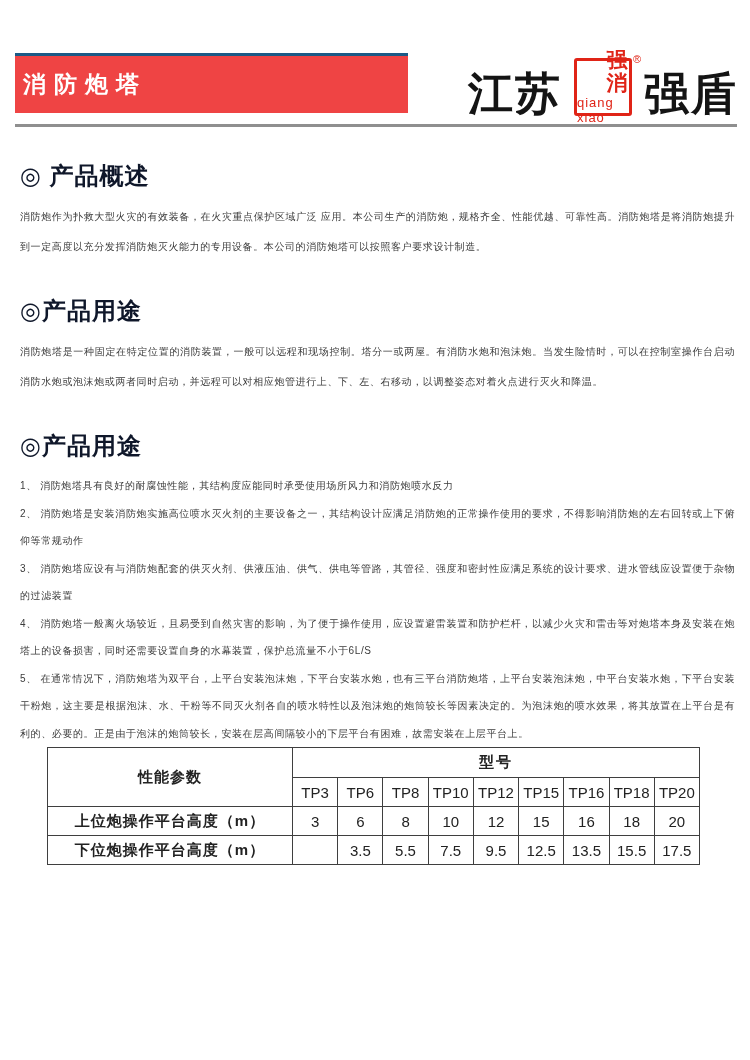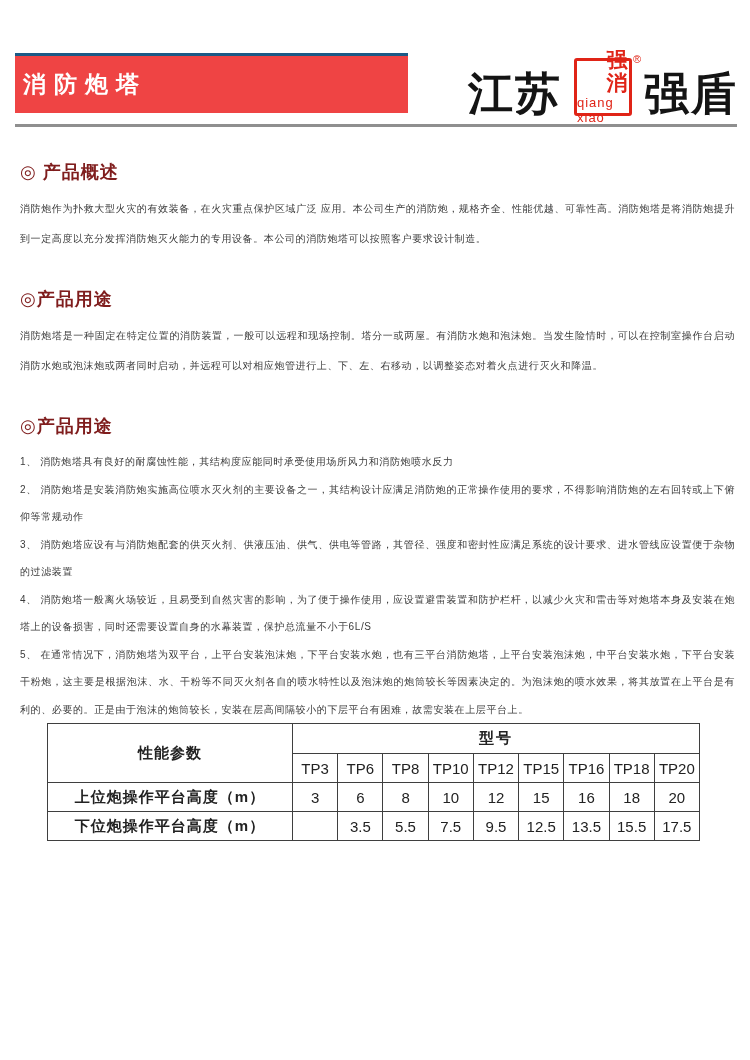--- a/index.html
+++ b/index.html
@@ -86,22 +86,22 @@
   }
 
   
   .content {
     position: absolute;
     left: 0; top: 127px;
     width: 750px;
     padding: 0 15px 0 20px;
   }
   .section-heading {
-    color: #7f1d1d;
-    font-size: 18px;
+    color: #0f172a;
+    font-size: 24px;
     font-weight: bold;
     letter-spacing: 1px;
     margin-top: 33px;
     margin-bottom: 10px;
   }
   .para {
     font-size: 10px;
     line-height: 30px;
     letter-spacing: 0.6px;
     text-align: justify;

